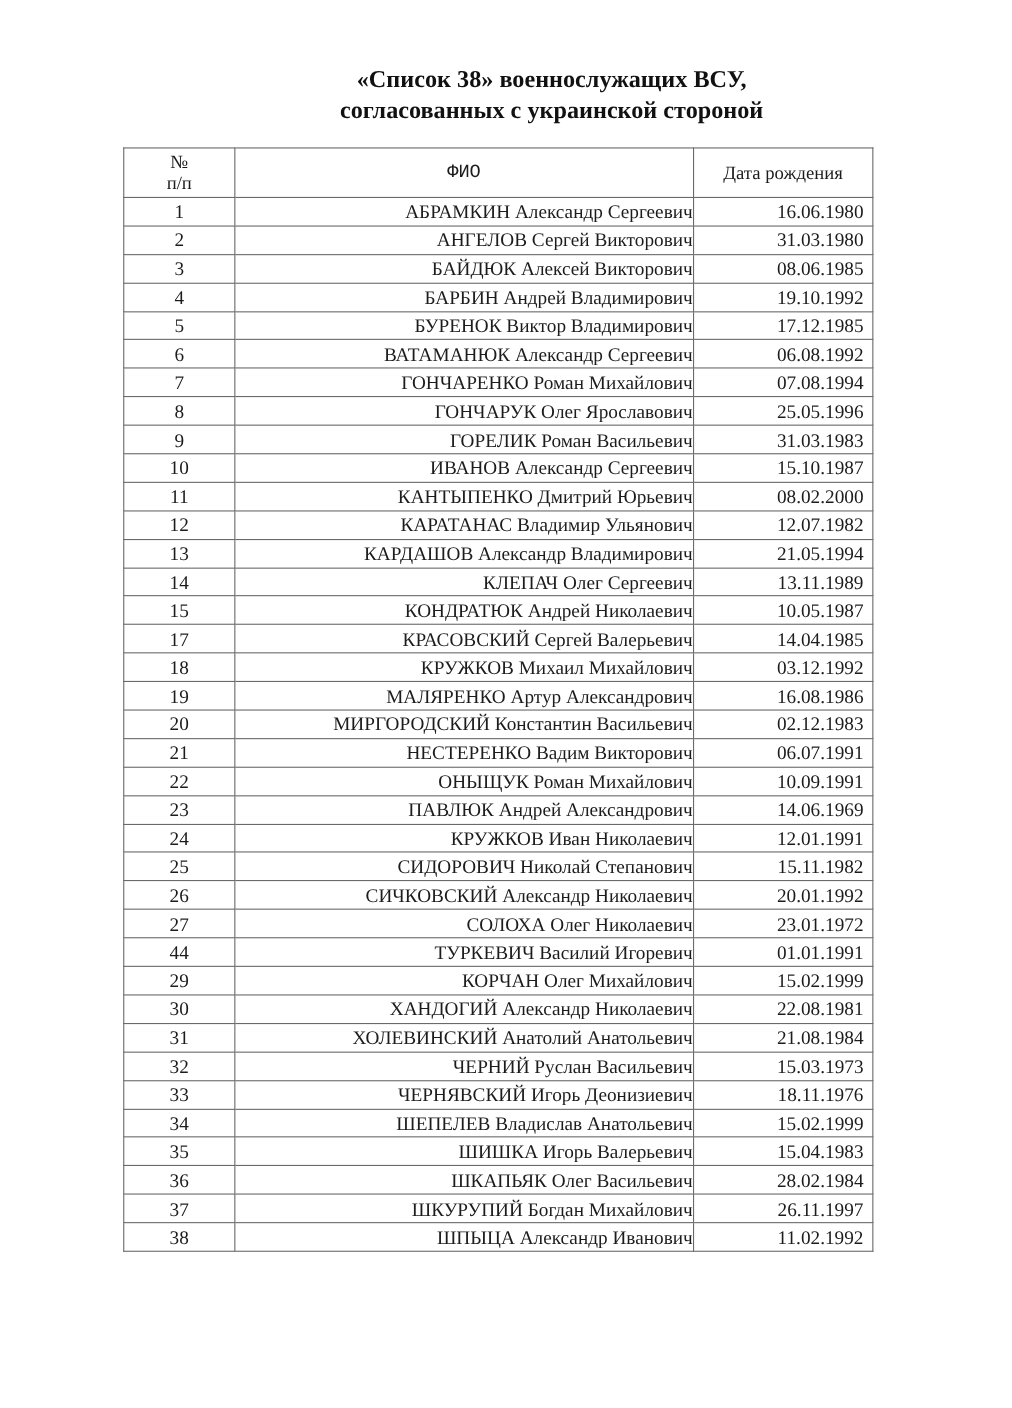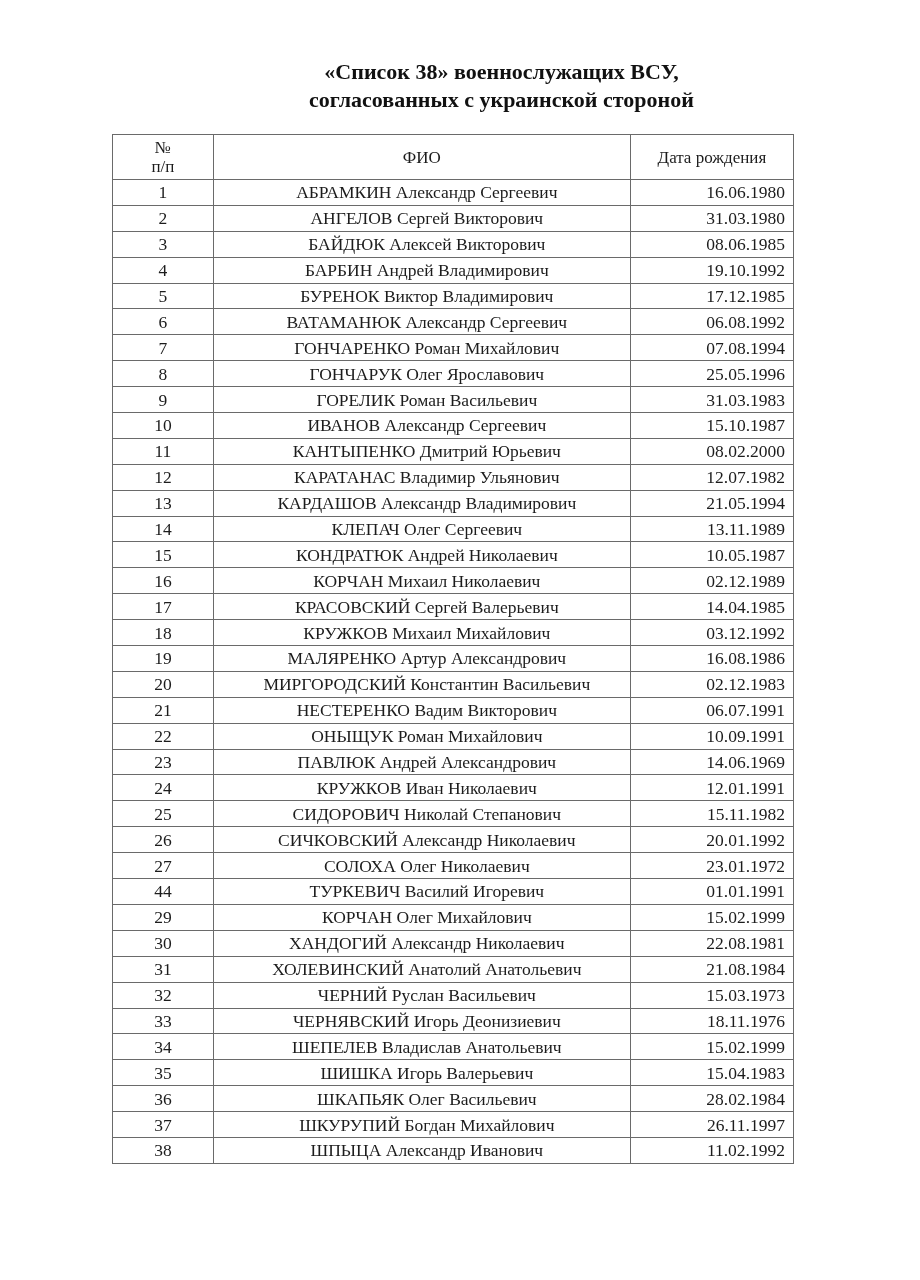--- a/index.html
+++ b/index.html
@@ -44,23 +44,23 @@
     table.roster th {
       height: 44px;
       font-size: 17px;
       line-height: 19px;
     }
     table.roster td {
       height: 24.9px;
       line-height: 22px;
     }
     .col-num { width: 104px; text-align: center; }
-    .col-name { width: 419px; text-align: center; padding-left: 10px !important; }
+    .col-name { width: 419px; text-align: right; padding-left: 10px !important; }
     .col-date { width: 158px; }
-    th.col-name { text-align: center; padding-left: 0 !important; }
+    th.col-name { text-align: center; padding-left: 0 !important; font-family: Liberation Mono, monospace; }
     td.col-date { padding-right: 8px !important; text-align: right; }
     .num-hdr span { display: block; }
   </style>
 </head>
 <body>
 
 <div class="title-block">
   <span class="title-line">«Список 38» военнослужащих ВСУ,</span>
   <span class="title-line">согласованных с украинской стороной</span>
 </div>
@@ -146,25 +146,20 @@
         <td class="col-num">14</td>
         <td class="col-name">КЛЕПАЧ Олег Сергеевич</td>
         <td class="col-date">13.11.1989</td>
       </tr>
       <tr>
         <td class="col-num">15</td>
         <td class="col-name">КОНДРАТЮК Андрей Николаевич</td>
         <td class="col-date">10.05.1987</td>
       </tr>
       <tr>
-        <td class="col-num">16</td>
-        <td class="col-name">КОРЧАН Михаил Николаевич</td>
-        <td class="col-date">02.12.1989</td>
-      </tr>
-      <tr>
         <td class="col-num">17</td>
         <td class="col-name">КРАСОВСКИЙ Сергей Валерьевич</td>
         <td class="col-date">14.04.1985</td>
       </tr>
       <tr>
         <td class="col-num">18</td>
         <td class="col-name">КРУЖКОВ Михаил Михайлович</td>
         <td class="col-date">03.12.1992</td>
       </tr>
       <tr>

